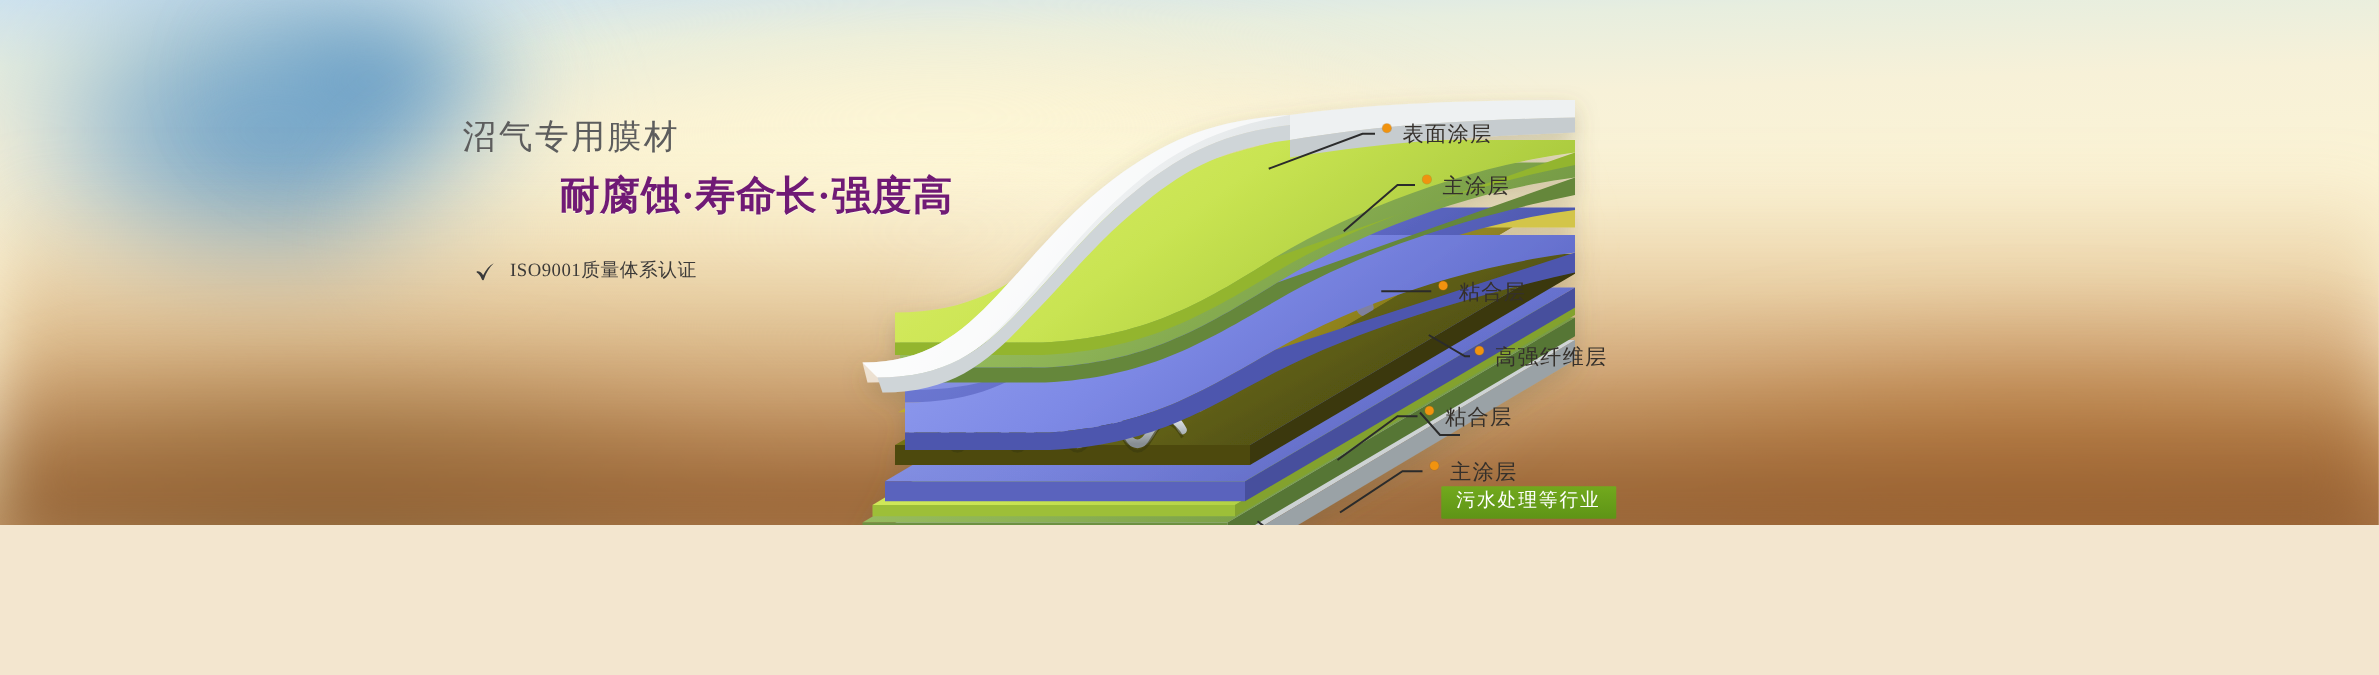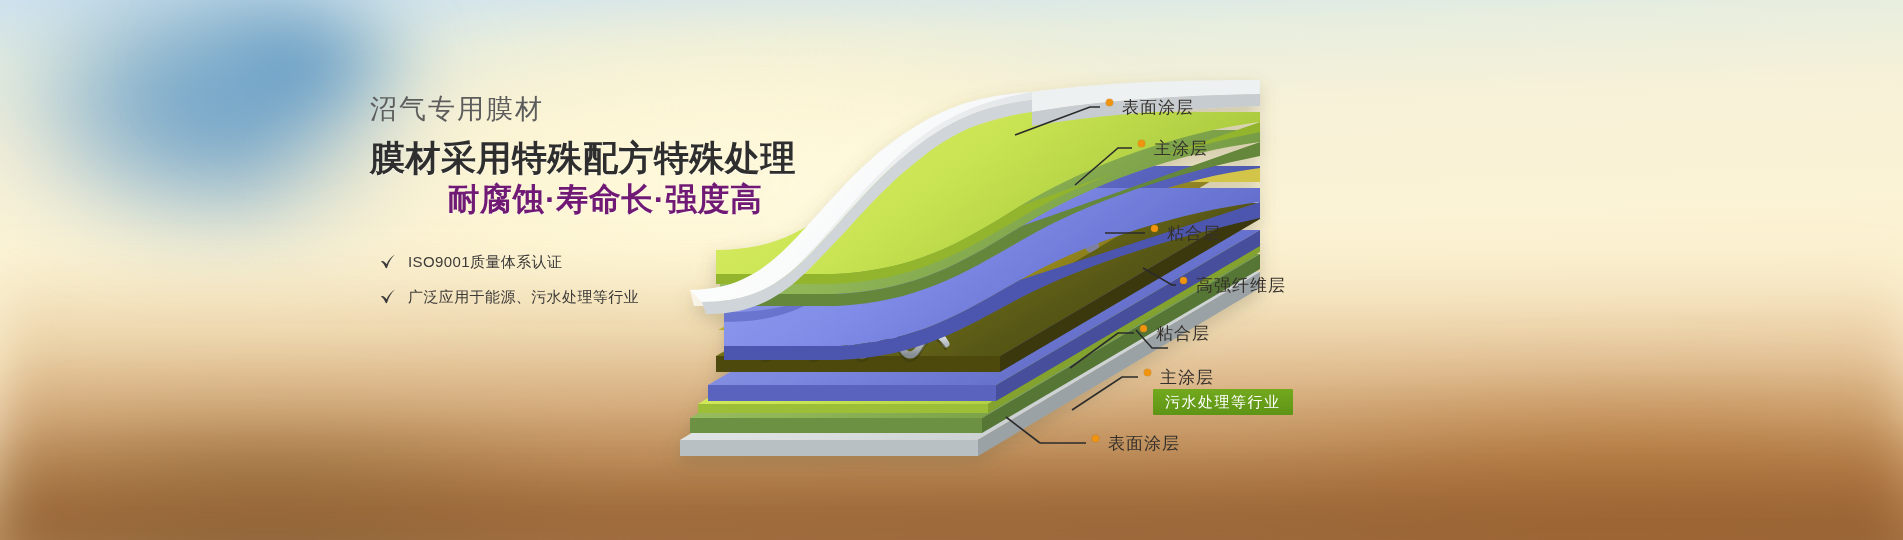--- a/index.html
+++ b/index.html
@@ -2,21 +2,21 @@
 <html lang="zh"><head>
 <meta charset="utf-8">
 <title>banner</title>
 <style>
   html,body{margin:0;padding:0;}
   body{
     width:1903px;height:540px;overflow:hidden;
     font-family:"Liberation Sans","DejaVu Sans",sans-serif;
     background:#f3e6cf;
   }
-  #banner{position:relative;width:1903px;height:540px;overflow:hidden;}
+  #banner{position:relative;width:1903px;height:420px;overflow:hidden;font-family:Liberation Serif, serif;}
 
   
   .bg{position:absolute;inset:0;}
   .bg-base{
     background:linear-gradient(178deg,
       #cfe3ef 0%, #e7eedf 11%, #f7f1d8 24%,
       #fbf3d5 42%, #fbf0cf 58%, #f7e3c2 70%,
       #eacda2 80%, #cfa270 89%, #b58254 96%, #a8764a 100%);
   }
   .bg-sky-blue{
@@ -115,39 +115,32 @@
   <div class="bg-cream"></div>
   <div class="bg-field-l"></div>
   <div class="bg-field-r"></div>
   <div class="bg-field"></div>
   <div class="bg-glow"></div>
 
   <div class="copy">
 
     <p class="eyebrow">沼气专用膜材</p>
 
-    <h1 class="head-main">膜材采用特殊配方特殊处理</h1>
 
     <h2 class="head-accent">耐腐蚀·寿命长·强度高</h2>
 
     <ul class="bullets">
 
       <li class="bullet">
         <svg class="check" viewBox="0 0 20 18">
           <path d="M1.5 8.4 C4 8.0 6.2 9.6 7.6 12.2 C10.2 7.0 13.6 3.0 17.8 0.7 C13.6 4.6 10.6 9.6 8.6 15.6 C8.0 17.6 6.9 17.6 6.2 15.9 C5.0 12.9 3.5 10.6 1.4 9.6 Z" fill="#3a3a3a"></path>
         </svg>
         <span>ISO9001质量体系认证</span>
       </li>
 
-      <li class="bullet">
-        <svg class="check" viewBox="0 0 20 18">
-          <path d="M1.5 8.4 C4 8.0 6.2 9.6 7.6 12.2 C10.2 7.0 13.6 3.0 17.8 0.7 C13.6 4.6 10.6 9.6 8.6 15.6 C8.0 17.6 6.9 17.6 6.2 15.9 C5.0 12.9 3.5 10.6 1.4 9.6 Z" fill="#3a3a3a"></path>
-        </svg>
-        <span>广泛应用于能源、污水处理等行业</span>
-      </li>
 
 
     </ul>
   </div>
 
   <div class="illu">
     <svg width="1243" height="540" viewBox="0 0 1243 540">
       <defs>
         <linearGradient id="gWhiteTop" x1="0" y1="0" x2="1" y2="0.5">
           <stop offset="0" stop-color="#ffffff"></stop>

